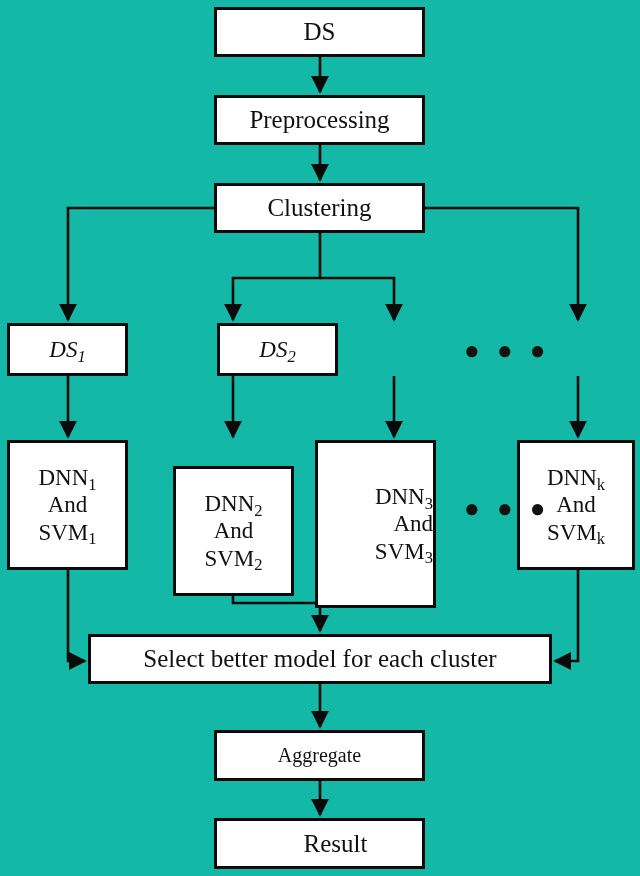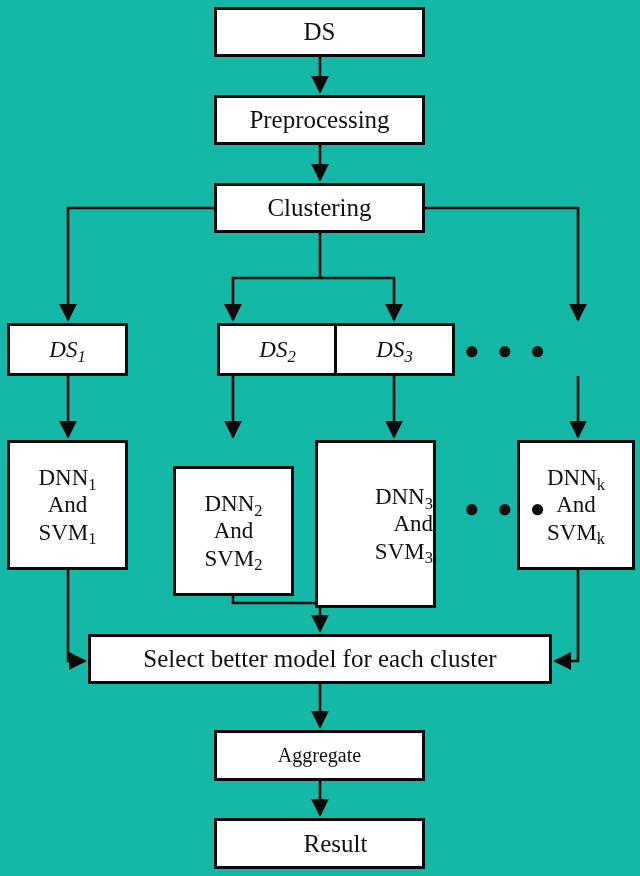--- a/index.html
+++ b/index.html
@@ -129,23 +129,20 @@
   </div>
 
   <div class="node t-dsn" style="left:7px; top:323px; width:121px; height:53px;">
     <span class="line"><span>DS</span><sub>1</sub></span>
   </div>
 
   <div class="node t-dsn" style="left:173px; top:323px; width:121px; height:53px;margin-left:44px;">
     <span class="line"><span>DS</span><sub>2</sub></span>
   </div>
 
-  <div class="node t-dsn" style="left:334px; top:323px; width:121px; height:53px;">
-    <span class="line"><span>DS</span><sub>3</sub></span>
-  </div>
 
 
   <div class="ellipsis" style="left:464px; top:337px;">● ● ●</div>
 
   <div class="node t-dnn" style="left:7px; top:440px; width:121px; height:130px;">
     <span class="line"><span>DNN</span><sub>1</sub></span>
     <span class="line">And</span>
     <span class="line"><span>SVM</span><sub>1</sub></span>
   </div>
 

